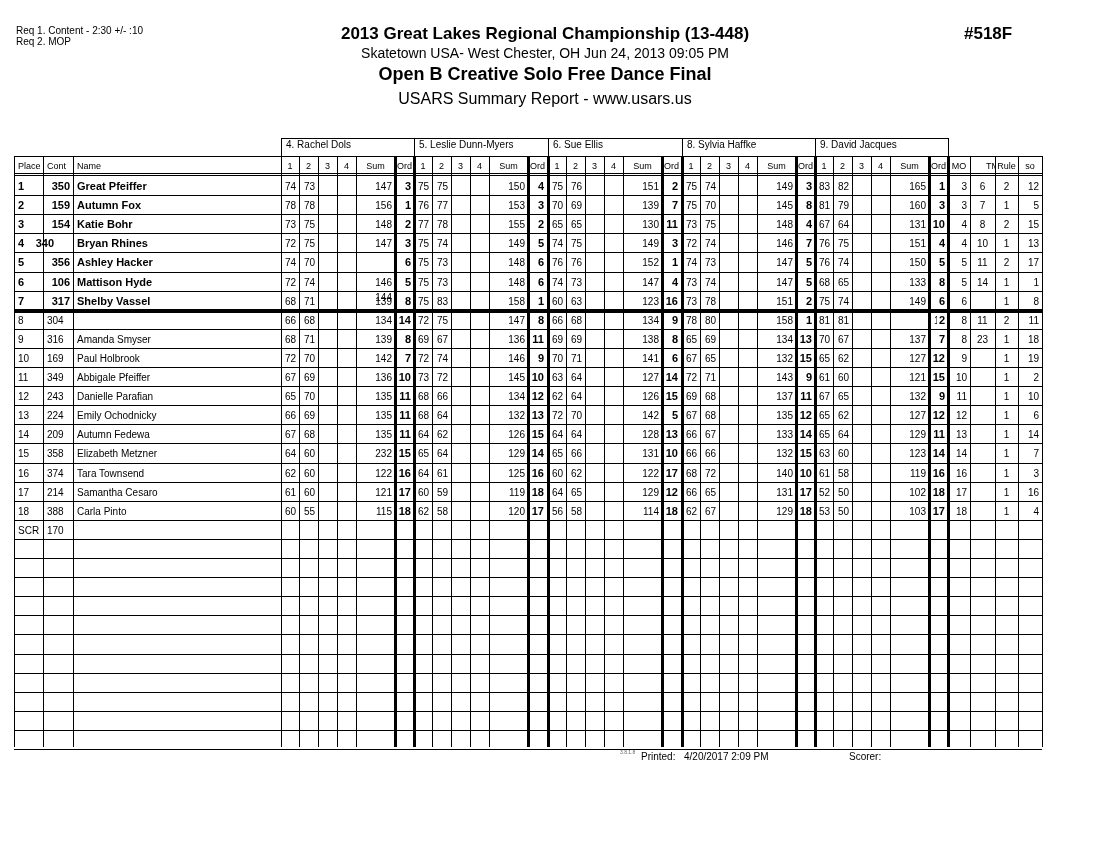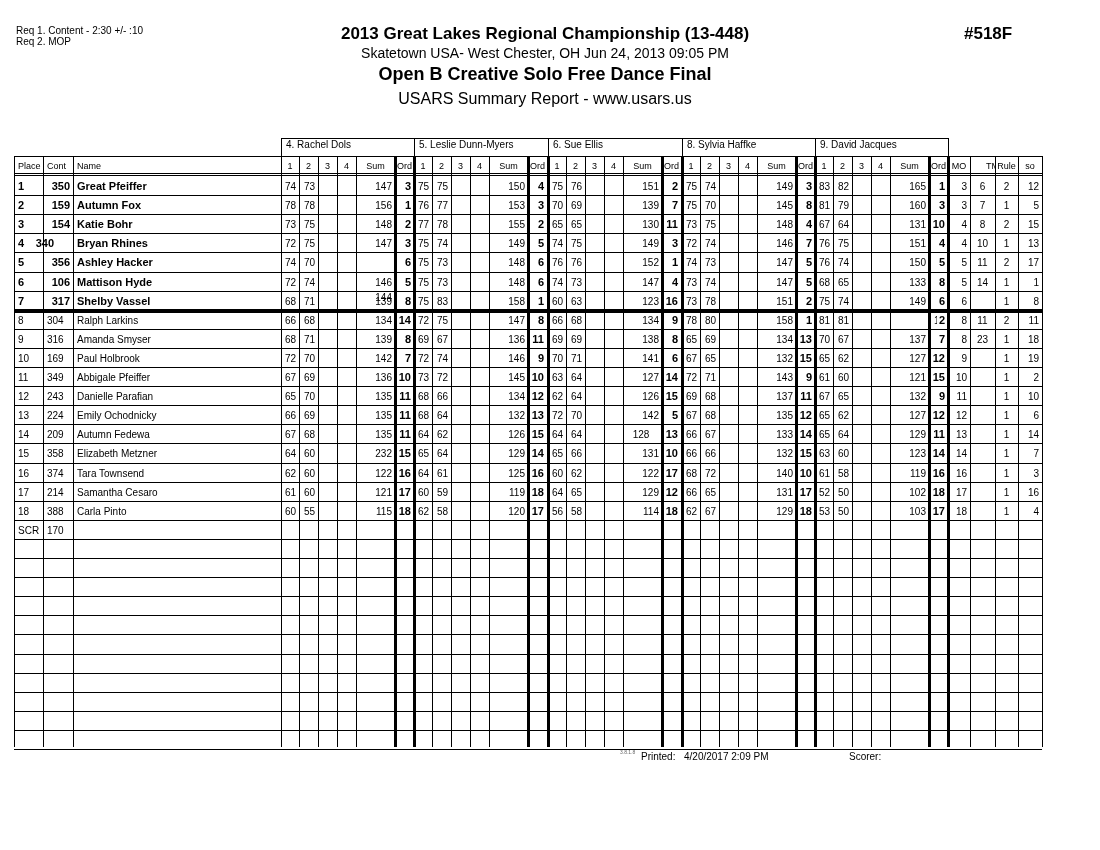--- a/index.html
+++ b/index.html
@@ -345,21 +345,20 @@
     <div class="cell r" style="left: 815px; top: 292px; width: 18px; height: 18px;">75</div>
     <div class="cell r" style="left: 833px; top: 292px; width: 19px; height: 18px;">74</div>
     <div class="cell r" style="left: 890px; top: 292px; width: 39px; height: 18px;">149</div>
     <div class="cell r b" style="left: 929px; top: 292px; width: 19px; height: 18px;">6</div>
     <div class="cell r" style="left: 948px; top: 292px; width: 22px; height: 18px;">6</div>
     <div class="cell c" style="left: 970px; top: 292px; width: 25px; height: 18px;"></div>
     <div class="cell c" style="left: 995px; top: 292px; width: 23px; height: 18px;">1</div>
     <div class="cell r" style="left: 1018px; top: 292px; width: 24px; height: 18px;">8</div>
     <div class="cell l" style="left: 14px; top: 311px; width: 29px; height: 18px;">8</div>
     <div class="cell l" style="left: 43px; top: 311px; width: 30px; height: 18px;">304</div>
-    <div class="cell l" style="left: 73px; top: 311px; width: 208px; height: 18px;">Ralph Larkins</div>
     <div class="cell r" style="left: 281px; top: 311px; width: 18px; height: 18px;">66</div>
     <div class="cell r" style="left: 299px; top: 311px; width: 19px; height: 18px;">68</div>
     <div class="cell r" style="left: 356px; top: 311px; width: 39px; height: 18px;">134</div>
     <div class="cell r b" style="left: 395px; top: 311px; width: 19px; height: 18px;">14</div>
     <div class="cell r" style="left: 414px; top: 311px; width: 18px; height: 18px;">72</div>
     <div class="cell r" style="left: 432px; top: 311px; width: 19px; height: 18px;">75</div>
     <div class="cell r" style="left: 489px; top: 311px; width: 39px; height: 18px;">147</div>
     <div class="cell r b" style="left: 528px; top: 311px; width: 19px; height: 18px;">8</div>
     <div class="cell r" style="left: 548px; top: 311px; width: 18px; height: 18px;">66</div>
     <div class="cell r" style="left: 566px; top: 311px; width: 19px; height: 18px;">68</div>
@@ -518,21 +517,21 @@
     <div class="cell r" style="left: 281px; top: 425px; width: 18px; height: 18px;">67</div>
     <div class="cell r" style="left: 299px; top: 425px; width: 19px; height: 18px;">68</div>
     <div class="cell r" style="left: 356px; top: 425px; width: 39px; height: 18px;">135</div>
     <div class="cell r b" style="left: 395px; top: 425px; width: 19px; height: 18px;">11</div>
     <div class="cell r" style="left: 414px; top: 425px; width: 18px; height: 18px;">64</div>
     <div class="cell r" style="left: 432px; top: 425px; width: 19px; height: 18px;">62</div>
     <div class="cell r" style="left: 489px; top: 425px; width: 39px; height: 18px;">126</div>
     <div class="cell r b" style="left: 528px; top: 425px; width: 19px; height: 18px;">15</div>
     <div class="cell r" style="left: 548px; top: 425px; width: 18px; height: 18px;">64</div>
     <div class="cell r" style="left: 566px; top: 425px; width: 19px; height: 18px;">64</div>
-    <div class="cell r" style="left: 623px; top: 425px; width: 39px; height: 18px; text-align: center;">128</div>
+    <div class="cell r" style="left: 623px; top: 425px; width: 39px; height: 18px;">128</div>
     <div class="cell r b" style="left: 662px; top: 425px; width: 19px; height: 18px;">13</div>
     <div class="cell r" style="left: 682px; top: 425px; width: 18px; height: 18px;">66</div>
     <div class="cell r" style="left: 700px; top: 425px; width: 19px; height: 18px;">67</div>
     <div class="cell r" style="left: 757px; top: 425px; width: 39px; height: 18px;">133</div>
     <div class="cell r b" style="left: 796px; top: 425px; width: 19px; height: 18px;">14</div>
     <div class="cell r" style="left: 815px; top: 425px; width: 18px; height: 18px;">65</div>
     <div class="cell r" style="left: 833px; top: 425px; width: 19px; height: 18px;">64</div>
     <div class="cell r" style="left: 890px; top: 425px; width: 39px; height: 18px;">129</div>
     <div class="cell r b" style="left: 929px; top: 425px; width: 19px; height: 18px;">11</div>
     <div class="cell r" style="left: 948px; top: 425px; width: 22px; height: 18px;">13</div>

